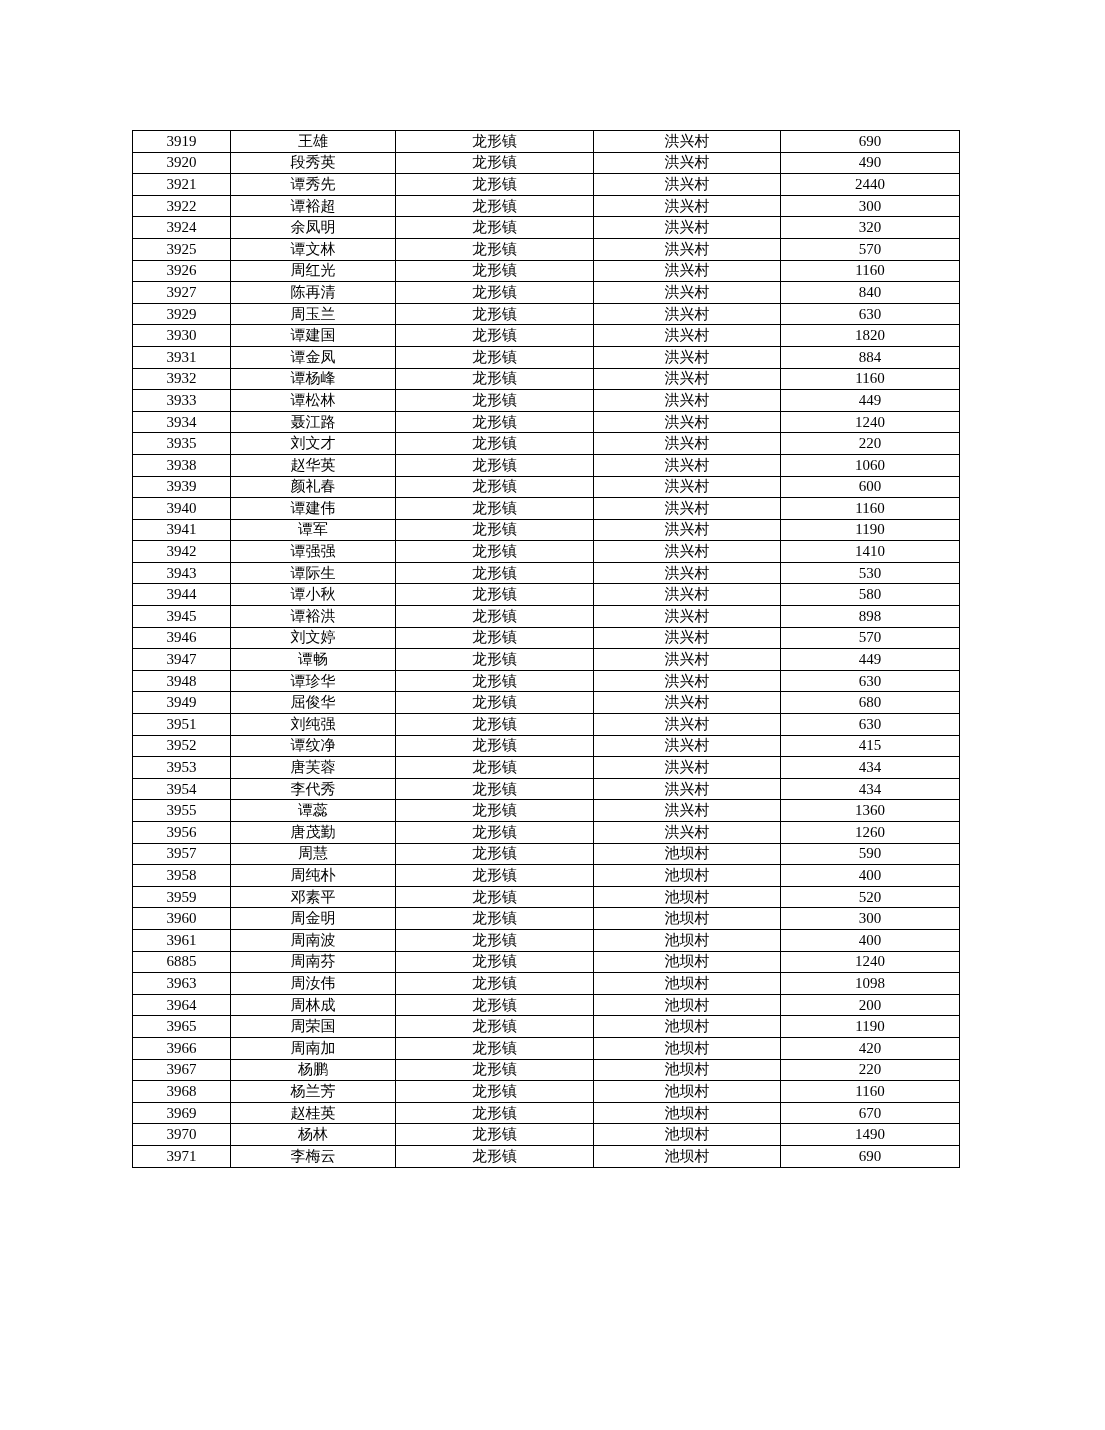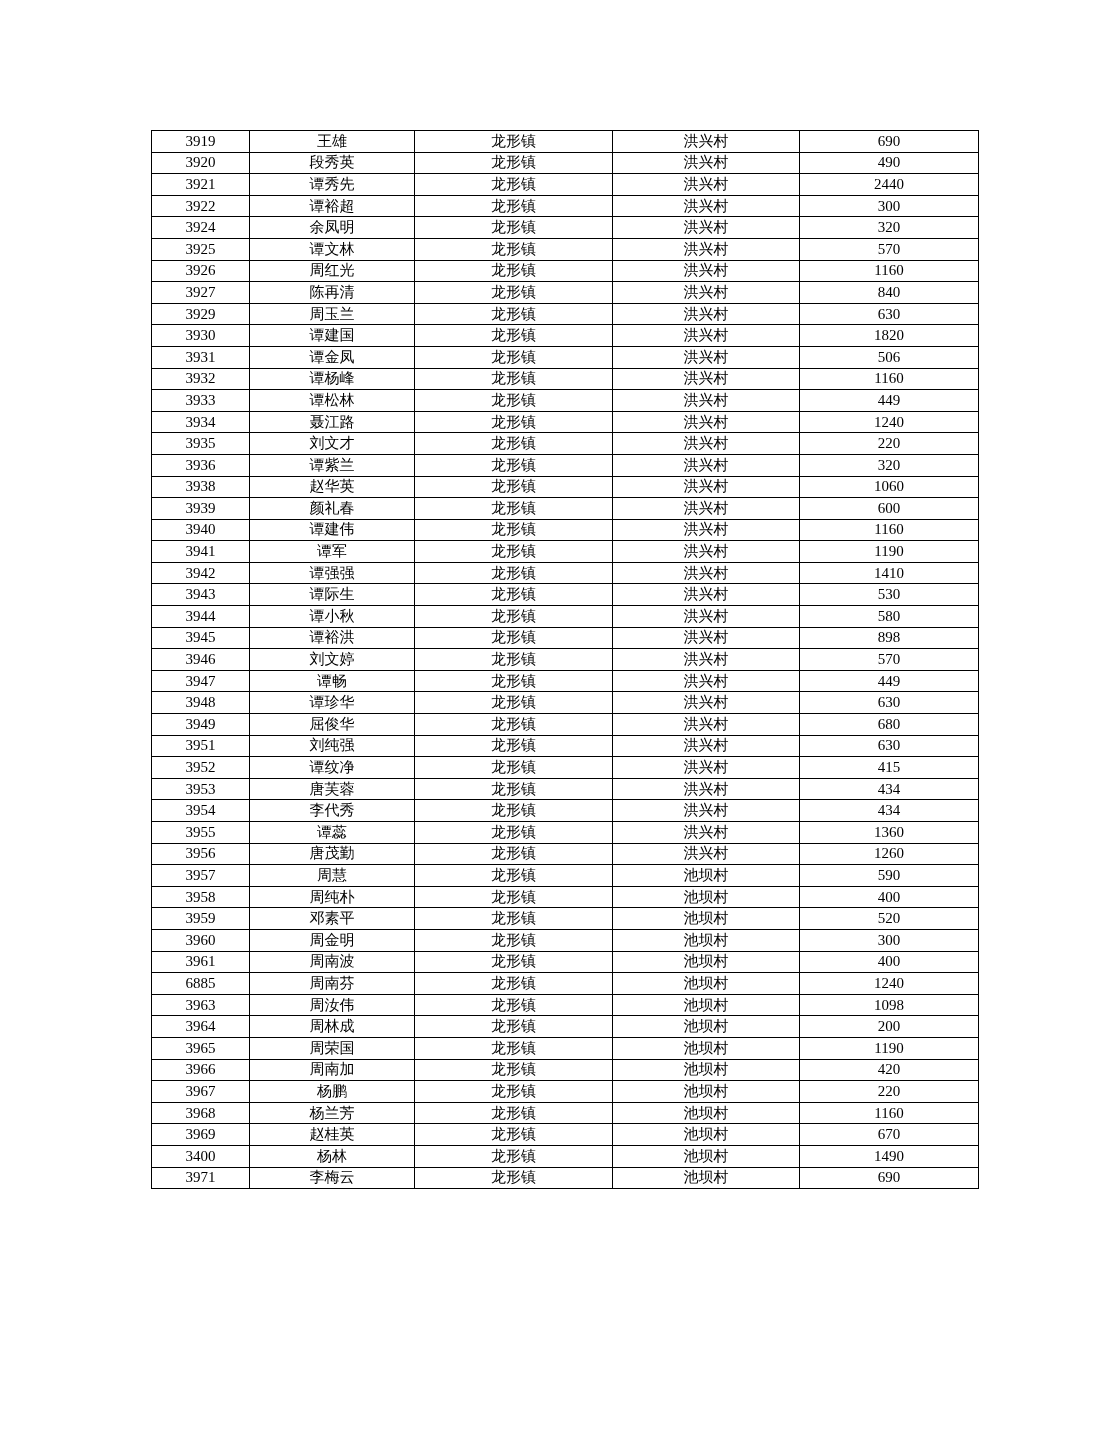--- a/index.html
+++ b/index.html
@@ -16,21 +16,21 @@
   }
   .page {
     position: absolute;
     left: 0; top: 0;
     width: 1105px;
     height: 1430px;
     background: #ffffff;
   }
   table.data-table {
     position: absolute;
-    left: 151px;
+    left: 132px;
     top: 130px;
     width: 827px;
     border-collapse: collapse;
     table-layout: fixed;
   }
   table.data-table td {
     border: 1px solid #000000;
     height: 20.6px;
     padding: 0;
     text-align: center;
@@ -127,21 +127,21 @@
           <td>谭建国</td>
           <td>龙形镇</td>
           <td>洪兴村</td>
           <td>1820</td>
         </tr>
         <tr>
           <td>3931</td>
           <td>谭金凤</td>
           <td>龙形镇</td>
           <td>洪兴村</td>
-          <td>506</td>
+          <td>884</td>
         </tr>
         <tr>
           <td>3932</td>
           <td>谭杨峰</td>
           <td>龙形镇</td>
           <td>洪兴村</td>
           <td>1160</td>
         </tr>
         <tr>
           <td>3933</td>
@@ -158,27 +158,20 @@
           <td>1240</td>
         </tr>
         <tr>
           <td>3935</td>
           <td>刘文才</td>
           <td>龙形镇</td>
           <td>洪兴村</td>
           <td>220</td>
         </tr>
         <tr>
-          <td>3936</td>
-          <td>谭紫兰</td>
-          <td>龙形镇</td>
-          <td>洪兴村</td>
-          <td>320</td>
-        </tr>
-        <tr>
           <td>3938</td>
           <td>赵华英</td>
           <td>龙形镇</td>
           <td>洪兴村</td>
           <td>1060</td>
         </tr>
         <tr>
           <td>3939</td>
           <td>颜礼春</td>
           <td>龙形镇</td>
@@ -382,21 +375,21 @@
           <td>1160</td>
         </tr>
         <tr>
           <td>3969</td>
           <td>赵桂英</td>
           <td>龙形镇</td>
           <td>池坝村</td>
           <td>670</td>
         </tr>
         <tr>
-          <td>3400</td>
+          <td>3970</td>
           <td>杨林</td>
           <td>龙形镇</td>
           <td>池坝村</td>
           <td>1490</td>
         </tr>
         <tr>
           <td>3971</td>
           <td>李梅云</td>
           <td>龙形镇</td>
           <td>池坝村</td>

